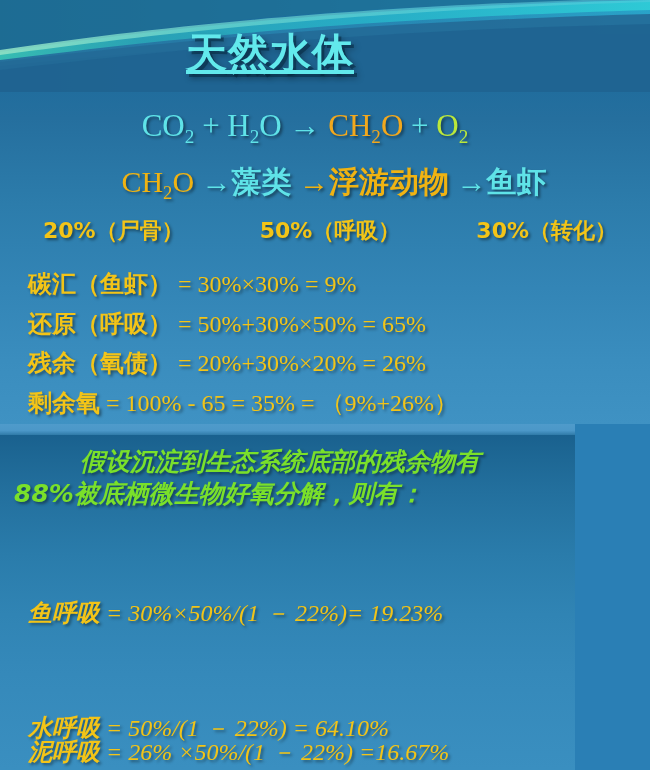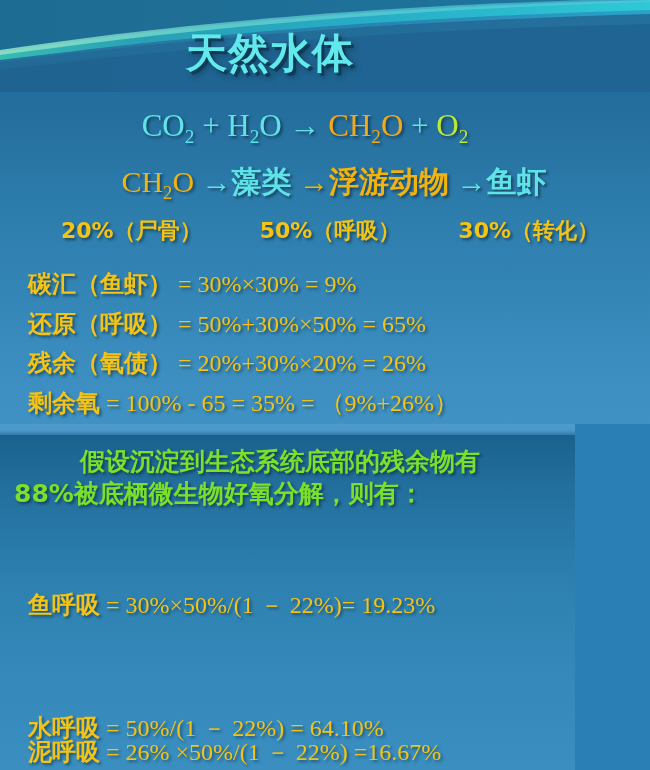--- a/index.html
+++ b/index.html
@@ -47,20 +47,21 @@
     top: 26px;
     width: 540px;
     text-align: center;
     font-family: "DejaVu Sans", sans-serif;
     font-weight: bold;
     font-size: 41px;
     letter-spacing: 1px;
     color: #62e9ec;
     text-shadow: 3px 3px 0 rgba(5,40,62,0.55), 4px 4px 6px rgba(0,0,0,0.35);
     white-space: nowrap;
+    text-decoration: underline;
   }
 
   
   .line { position: absolute; white-space: nowrap; }
 
   .eq1 {
     left: 0; top: 108px; width: 610px; text-align: center;
     font-size: 31px;
   }
   .eq1 .cy { color: #5fe3e8; text-shadow: 2px 2px 3px rgba(0,0,0,0.45); }
@@ -77,21 +78,21 @@
   .eq2 .cy   { color: #5fe3e8; text-shadow: 2px 2px 3px rgba(0,0,0,0.45); }
   .eq2 .cn   { font-family: "DejaVu Sans", sans-serif; font-weight: 600; }
   .eq2 sub { font-size: 0.62em; }
 
   .pct-row {
     left: 0; top: 216px; width: 650px;
     font-size: 22px;
     color: #f3c417;
     text-shadow: 2px 2px 3px rgba(0,0,0,0.45);
   }
-  .pct-row .inner { display: flex; justify-content: center; gap: 58px; padding-left: 10px; }
+  .pct-row .inner { display: flex; justify-content: center; gap: 76px; padding-left: 10px; }
   .pct-row .cn { font-family: "DejaVu Sans", sans-serif; font-weight: 600; }
 
   .calc {
     left: 28px;
     font-size: 24px;
     color: #f3c417;
     text-shadow: 2px 2px 3px rgba(0,0,0,0.45);
     margin-top: 6px;
   }
   .calc .cn { font-family: "DejaVu Sans", sans-serif; font-weight: 700; }
@@ -108,20 +109,21 @@
     height: 346px;
     overflow: hidden;
     background: linear-gradient(180deg,
         #175d8c 0%,
         #1c6592 7%,
         #23709e 20%,
         #2a7cab 38%,
         #3084b4 55%,
         #3589ba 72%,
         #3a8fc0 100%);
+    font-style: italic;
   }
   .panel-bottom .topband {
     position: absolute; left: 0; top: 0; width: 650px; height: 11px;
     background: linear-gradient(180deg, #4f9bcb 0%, #4b97c8 60%, #2f7aa8 100%);
   }
 
   .intro {
     position: absolute;
     left: 14px;
     top: 22px;
@@ -149,21 +151,21 @@
     position: absolute;
     left: 28px;
     font-size: 24px;
     color: #f3c417;
     text-shadow: 2px 2px 3px rgba(0,0,0,0.42);
     white-space: nowrap;
   }
   .gold-line .cn { font-family: "DejaVu Sans", sans-serif; font-weight: 700; }
 
   .b-line-1 { top: 114px; }
-  .b-line-2 { top: 165px; }
+  .b-line-2 { top: 173px; }
   .b-line-3 { top: 247px; margin-top: 41px; }
   .b-line-4 { top: 312px; }
 </style>
 </head>
 <body>
 
 <div id="slide">
 
   <div class="panel-top">
 

